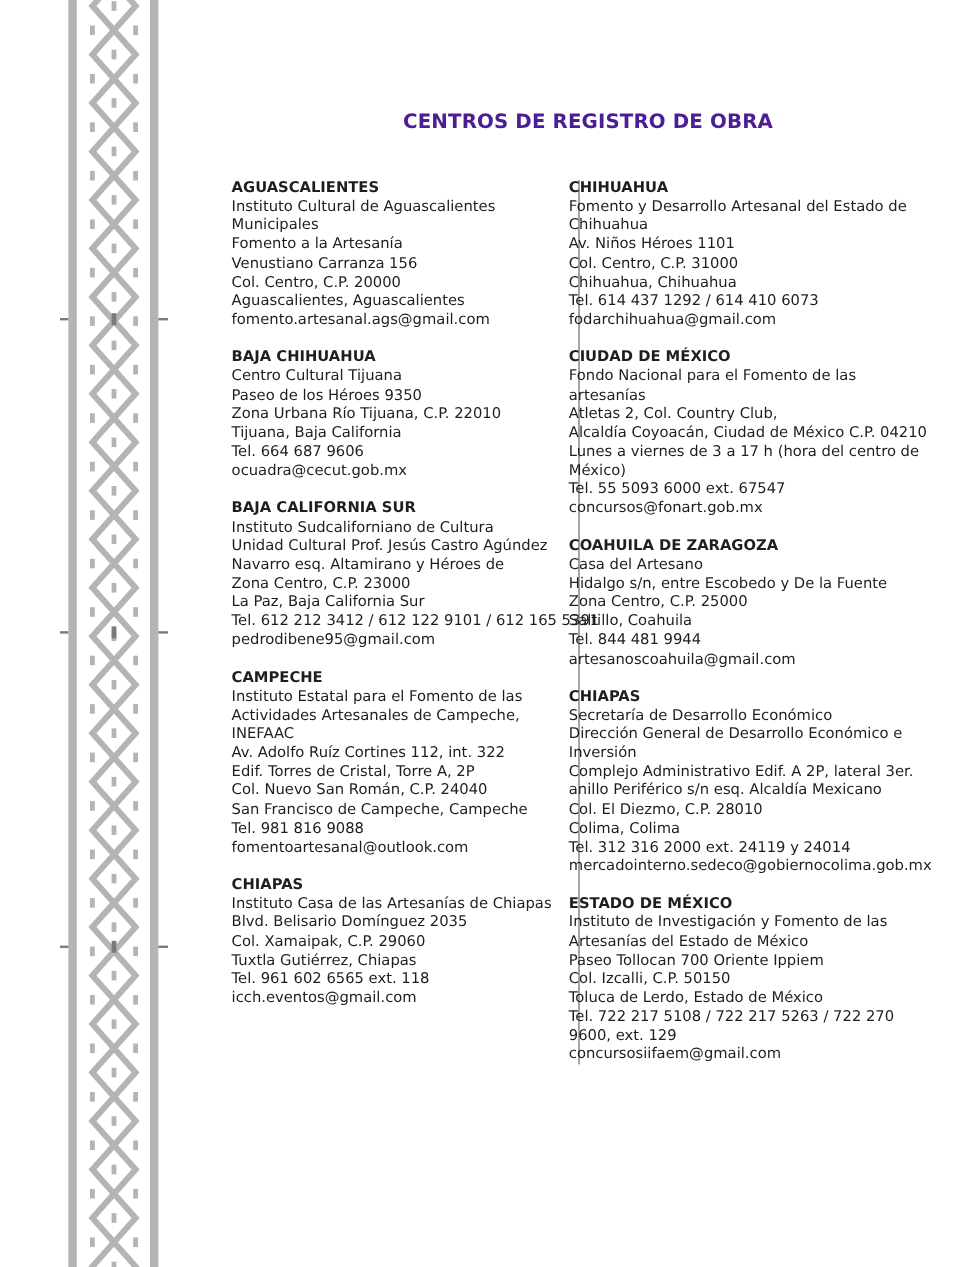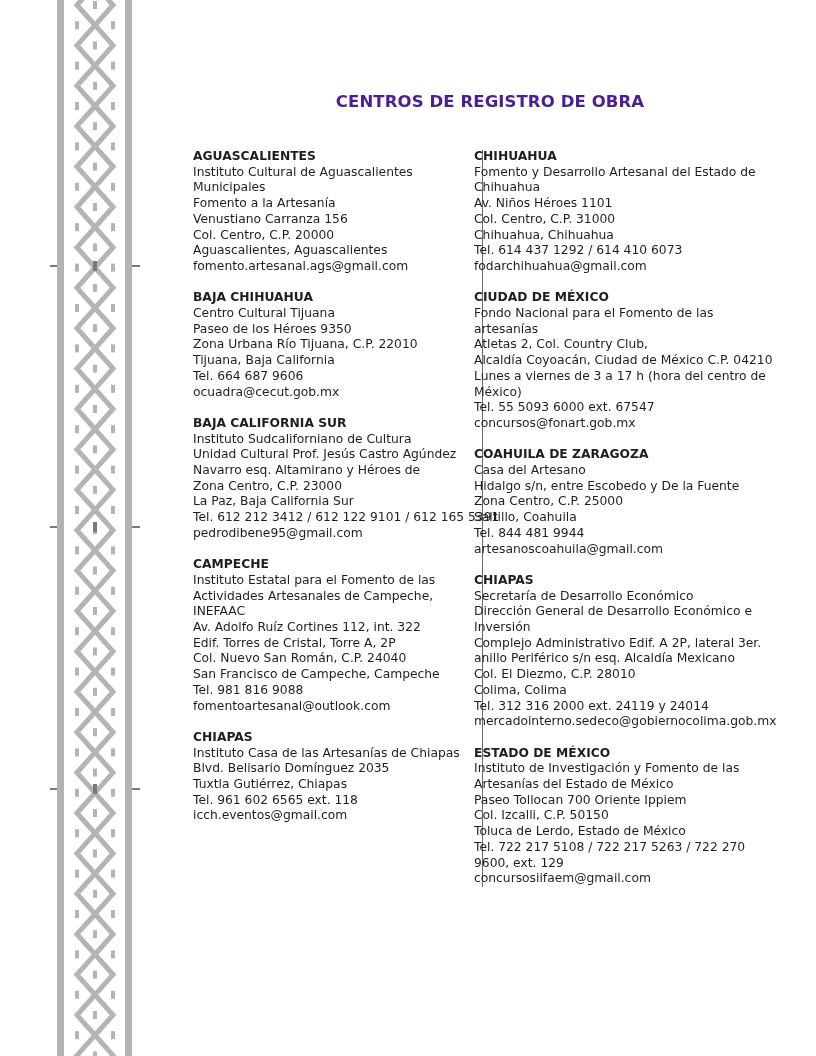--- a/index.html
+++ b/index.html
@@ -194,20 +194,21 @@
       <span class="line">Edif. Torres de Cristal, Torre A, 2P</span>
       <span class="line">Col. Nuevo San Román, C.P. 24040</span>
       <span class="line">San Francisco de Campeche, Campeche</span>
       <span class="line">Tel. 981 816 9088</span>
       <span class="line">fomentoartesanal@outlook.com</span>
     </div>
     <div class="entry">
       <span class="state">CHIAPAS</span>
       <span class="line">Instituto Casa de las Artesanías de Chiapas</span>
       <span class="line">Blvd. Belisario Domínguez 2035</span>
+      <span class="line">Col. Xamaipak, C.P. 29060</span>
       <span class="line">Tuxtla Gutiérrez, Chiapas</span>
       <span class="line">Tel. 961 602 6565 ext. 118</span>
       <span class="line">icch.eventos@gmail.com</span>
     </div>
   </div>
 <div class="col right" id="col-right">
     <div class="entry">
       <span class="state">CHIHUAHUA</span>
       <span class="line">Fomento y Desarrollo Artesanal del Estado de</span>
       <span class="line">Chihuahua</span>

